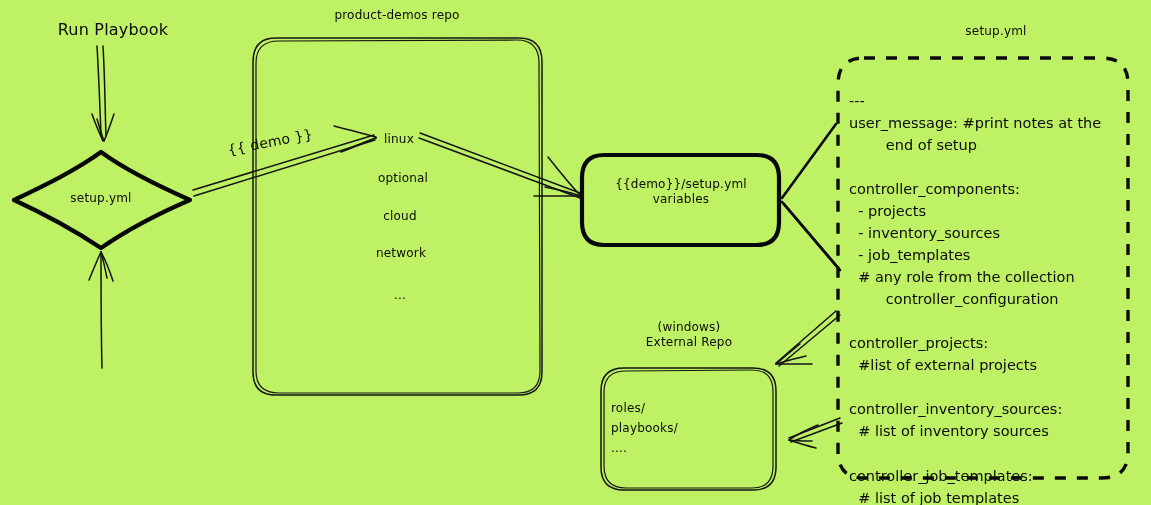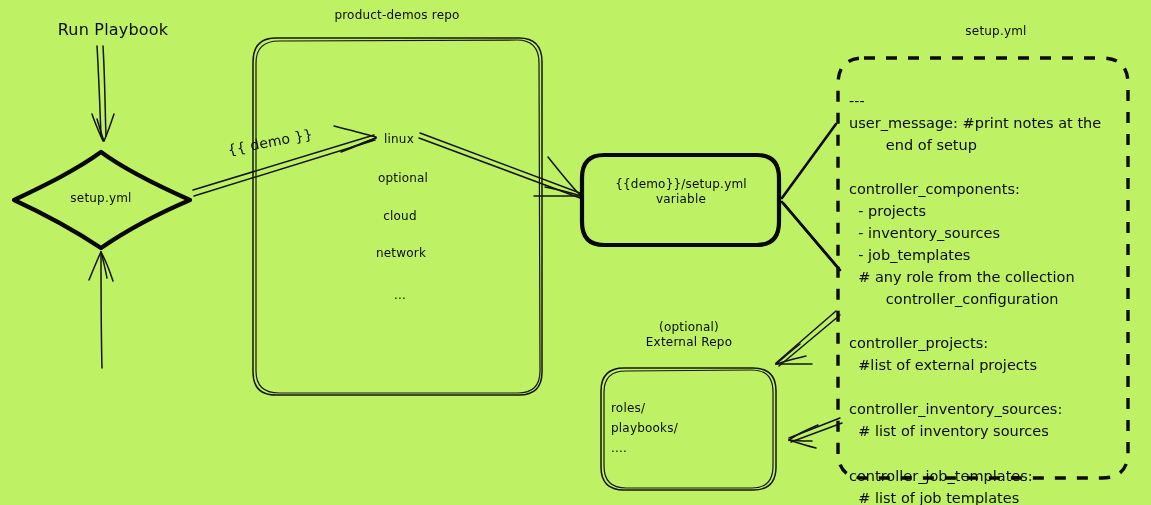--- a/index.html
+++ b/index.html
@@ -148,23 +148,23 @@
 
   <div class="lbl f14 rot-demo" style="left:228px; top:142px;">{{ demo }}</div>
 
   <div class="lbl f15" style="left:384px; top:132px;">linux</div>
   <div class="lbl f15 center" style="left:403px; top:171px;">optional</div>
   <div class="lbl f15 center" style="left:400px; top:209px;">cloud</div>
   <div class="lbl f15 center" style="left:401px; top:246px;">network</div>
   <div class="lbl f15 center" style="left:400px; top:288px;">...</div>
 
   <div class="lbl f15 center" style="left:681px; top:177px;">{{demo}}/setup.yml
-variable</div>
+variables</div>
 
-  <div class="lbl f15 center" style="left:689px; top:320px;">(optional)
+  <div class="lbl f15 center" style="left:689px; top:320px;">(windows)
 External Repo</div>
 
   <div class="lbl f15" style="left:611px; top:401px;">roles/</div>
   <div class="lbl f15" style="left:611px; top:421px;">playbooks/</div>
   <div class="lbl f15" style="left:611px; top:441px;">....</div>
 
   <div class="lbl f15 center" style="left:996px; top:24px;">setup.yml</div>
 
   <div class="code-block" style="left:849px; top:90px;">---
 user_message: #print notes at the

